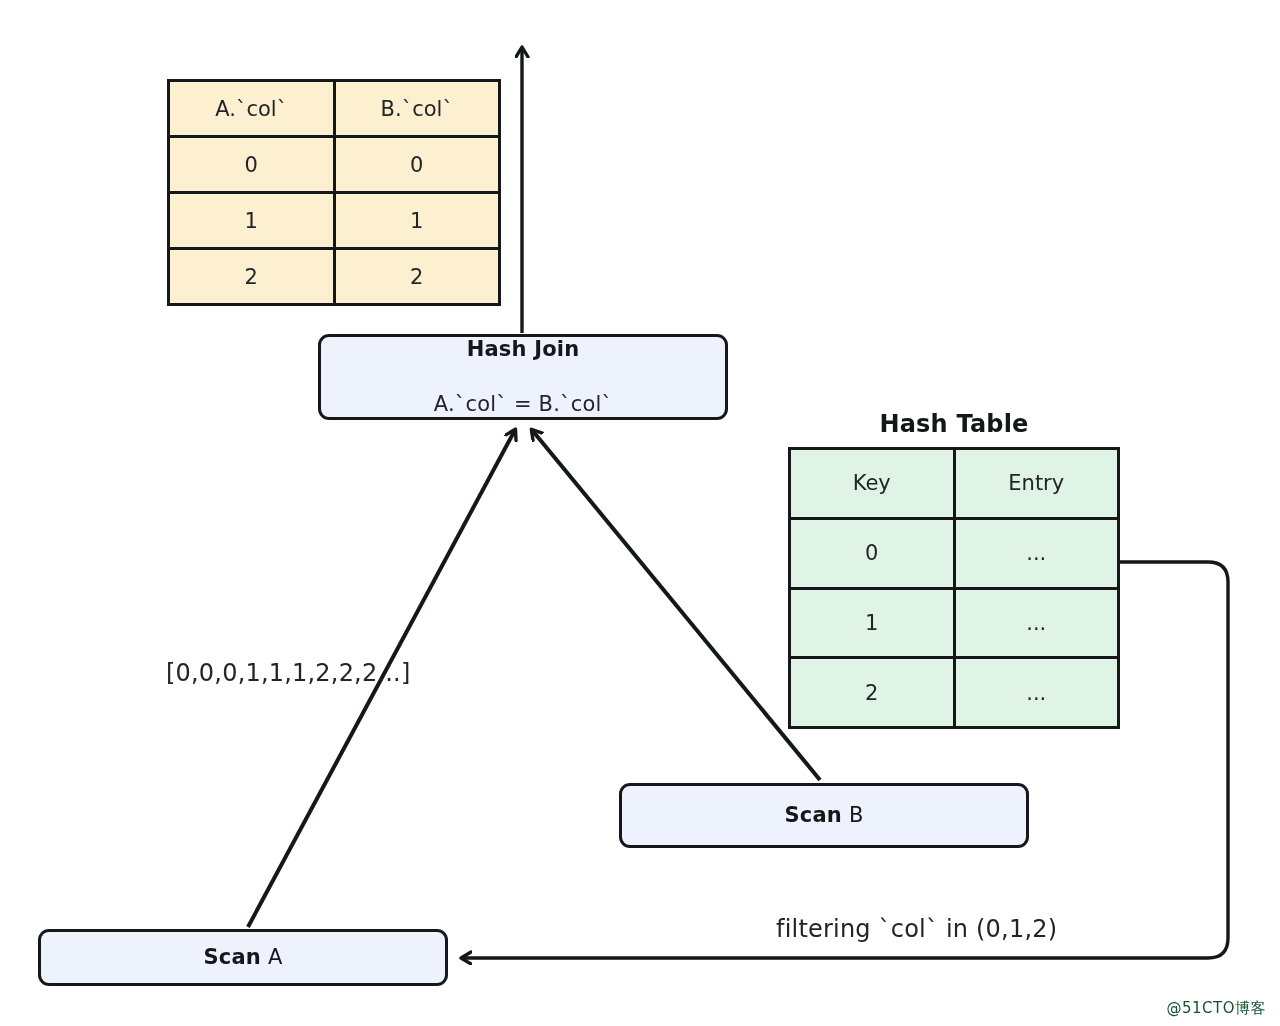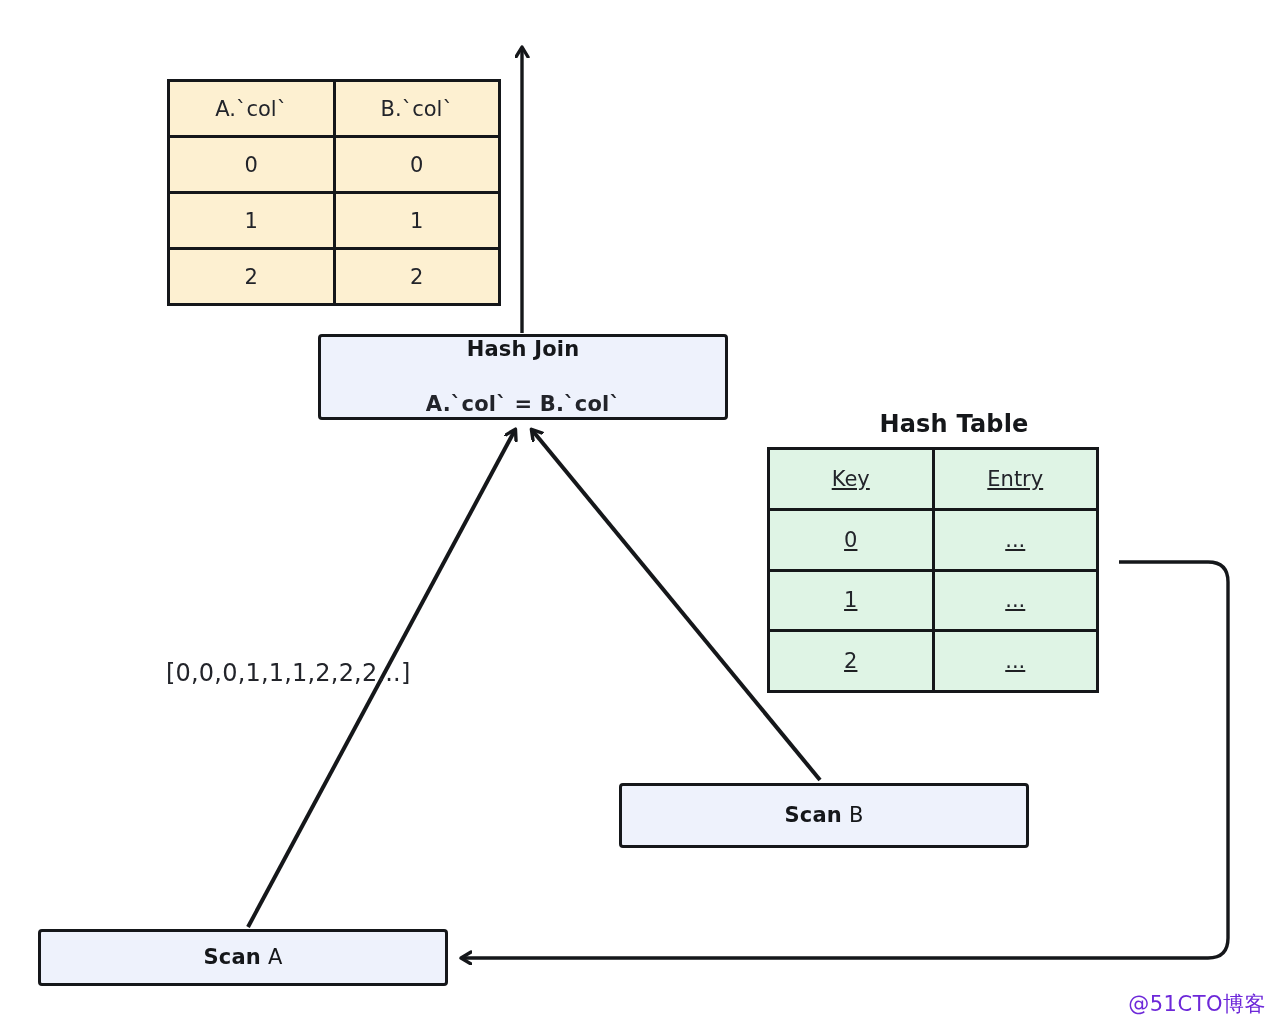--- a/index.html
+++ b/index.html
@@ -26,40 +26,40 @@
     left: 0;
     top: 0;
     width: 1280px;
     height: 1026px;
   }
   .node-box {
     position: absolute;
     box-sizing: border-box;
     background: #eef2fc;
     border: 3px solid #15171a;
-    border-radius: 4px;
+    border-radius: 11px;
     display: flex;
     flex-direction: column;
     align-items: center;
     justify-content: center;
     text-align: center;
     line-height: 1.28;
   }
   .node-title {
     font-size: 21px;
     font-weight: bold;
     color: #15171a;
     letter-spacing: .2px;
   }
   .node-title .thin {
     font-weight: normal;
   }
   .node-sub {
     font-size: 21px;
-    font-weight: bold;
+    font-weight: normal;
     color: #22242a;
     letter-spacing: .2px;
     margin-top: 28px;
   }
   .grid-table {
     position: absolute;
     box-sizing: border-box;
     border-collapse: collapse;
     table-layout: fixed;
     border: 3px solid #15171a;
@@ -90,22 +90,22 @@
     font-size: 24px;
     font-weight: normal;
     color: #22242a;
     white-space: nowrap;
     letter-spacing: .2px;
   }
   .watermark {
     position: absolute;
     right: 14px;
     bottom: 8px;
-    font-size: 21px;
-    color: #6d28d9;
+    font-size: 15px;
+    color: #14532d;
     letter-spacing: .5px;
     user-select: none;
   }
 </style>
 </head>
 <body>
 
 <div id="diagram-root">
 
   <svg class="layer" viewBox="0 0 1280 1026" xmlns="http://www.w3.org/2000/svg">
@@ -148,21 +148,21 @@
     </tbody>
   </table>
 
   <div class="node-box" style="left:318px; top:334px; width:410px; height:86px;">
     <div class="node-title">Hash Join</div>
     <div class="node-sub">A.`col` = B.`col`</div>
   </div>
 
   <div class="table-caption" style="left:788px; top:410px; width:332px;">Hash Table</div>
 
-  <table class="grid-table tbl-hash" style="left:767px; top:447px; width:332px; height:246px;text-decoration:underline;">
+  <table class="grid-table tbl-hash" style="left:788px; top:447px; width:332px; height:282px;">
     <tbody>
       <tr>
         <td>Key</td>
         <td>Entry</td>
       </tr>
       <tr>
         <td>0</td>
         <td>...</td>
       </tr>
       <tr>
@@ -183,16 +183,17 @@
   </div>
 
   <div class="node-box" style="left:38px; top:929px; width:410px; height:57px;">
     <div class="node-title">
       <span>Scan</span><span class="thin"> </span><span class="thin">A</span>
     </div>
   </div>
 
   <div class="edge-label" style="left:166px; top:659px;">[0,0,0,1,1,1,2,2,2...]</div>
 
+  <div class="edge-label" style="left:776px; top:915px;">filtering `col` in (0,1,2)</div>
 
   <div class="watermark">@51CTO博客</div>
 
 </div>
 
 </body></html>

